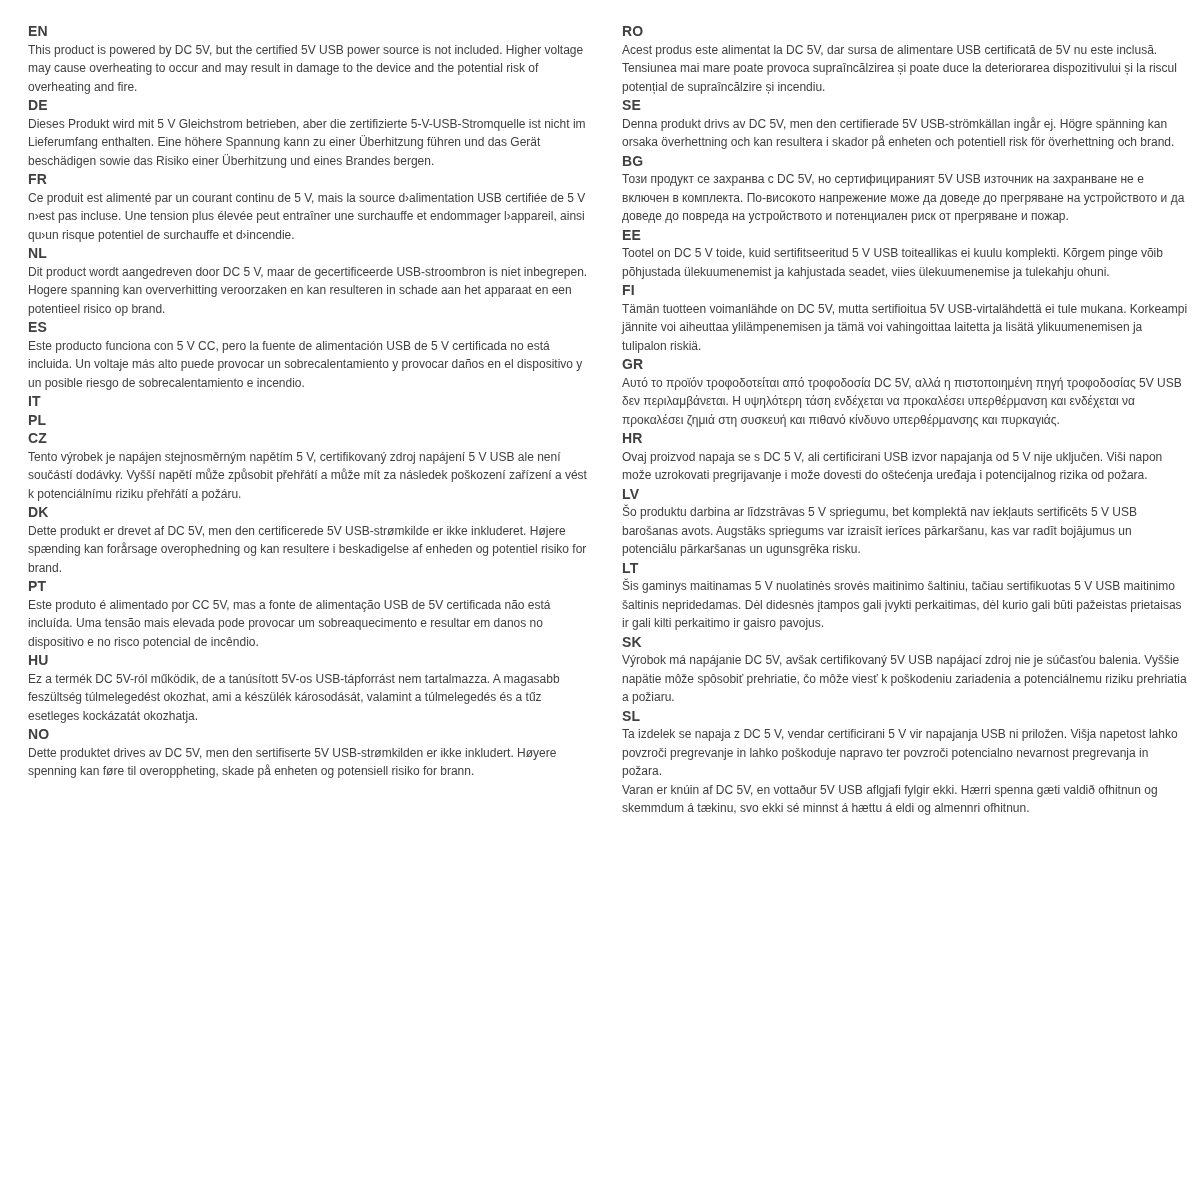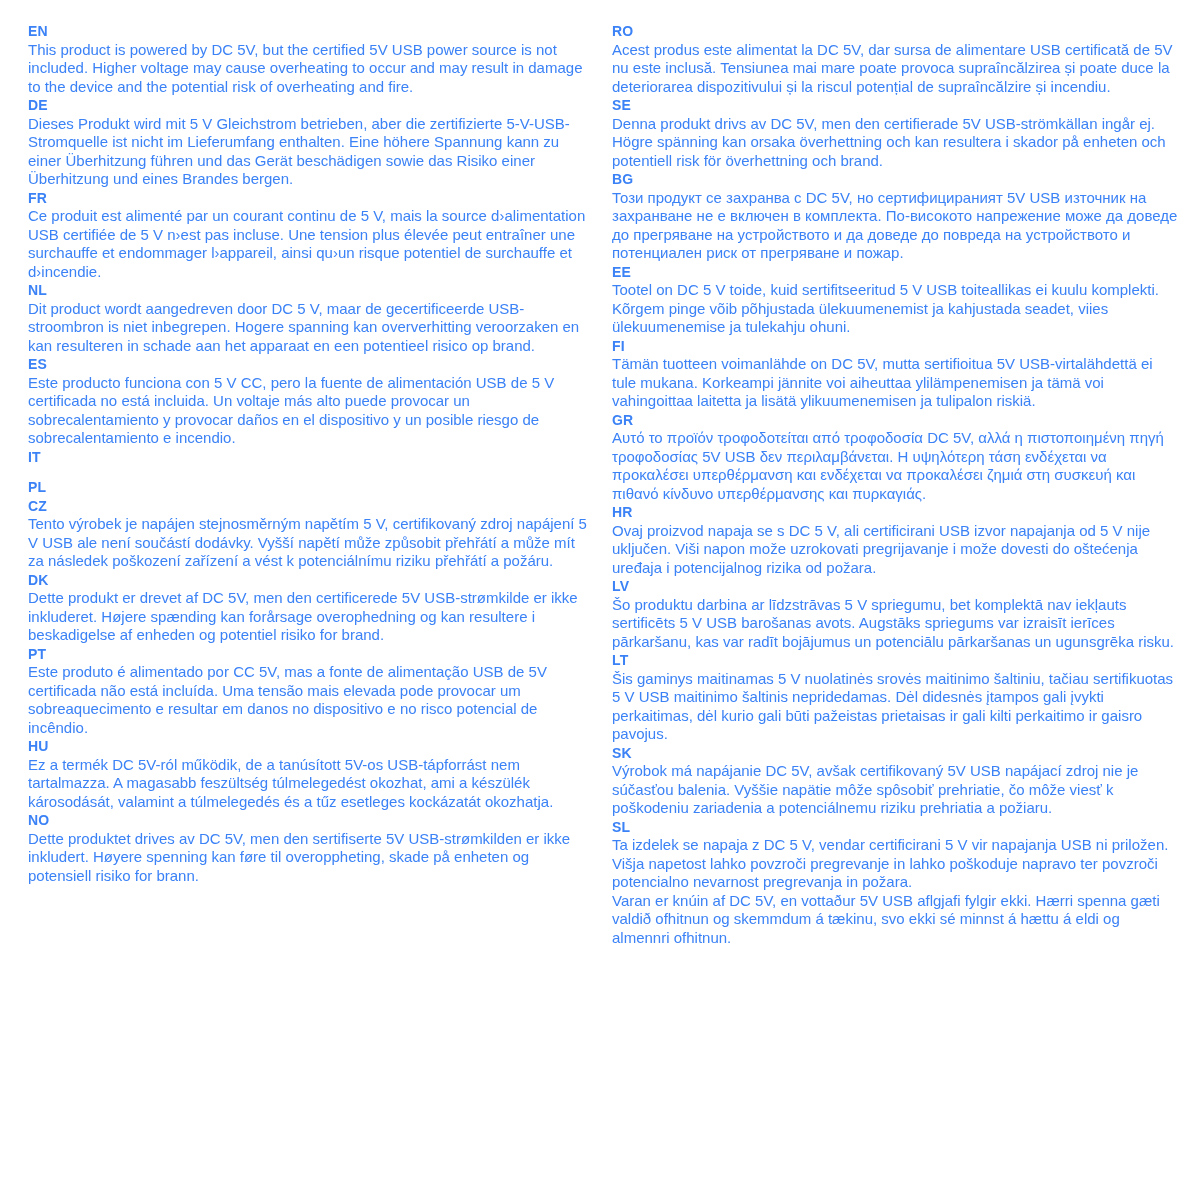--- a/index.html
+++ b/index.html
@@ -11,40 +11,41 @@
     overflow: hidden;
   }
   .page {
     box-sizing: border-box;
     width: 1200px;
     height: 1200px;
     padding: 22px 12px 10px 28px;
     display: flex;
     gap: 18px;
     font-family: "Liberation Sans", sans-serif;
-    color: #3b82f6;
+    color: #404040;
+    justify-content: space-between;
   }
   .col {
     width: 566px;
     flex: 0 0 566px;
   }
   .lang-section + .lang-section {
   }
   .lang-section.tight {
-    margin-top: 12px;
+    margin-top: 0;
   }
   .lang-code {
     font-size: 14px;
     line-height: 18.5px;
     font-weight: 700;
     letter-spacing: 0.2px;
   }
   .lang-text {
     margin: 0;
-    font-size: 15px;
+    font-size: 12px;
     line-height: 18.5px;
   }
 </style>
 </head>
 <body>
 
 <div class="page">
 
   <div class="col">
     <section class="lang-section">

